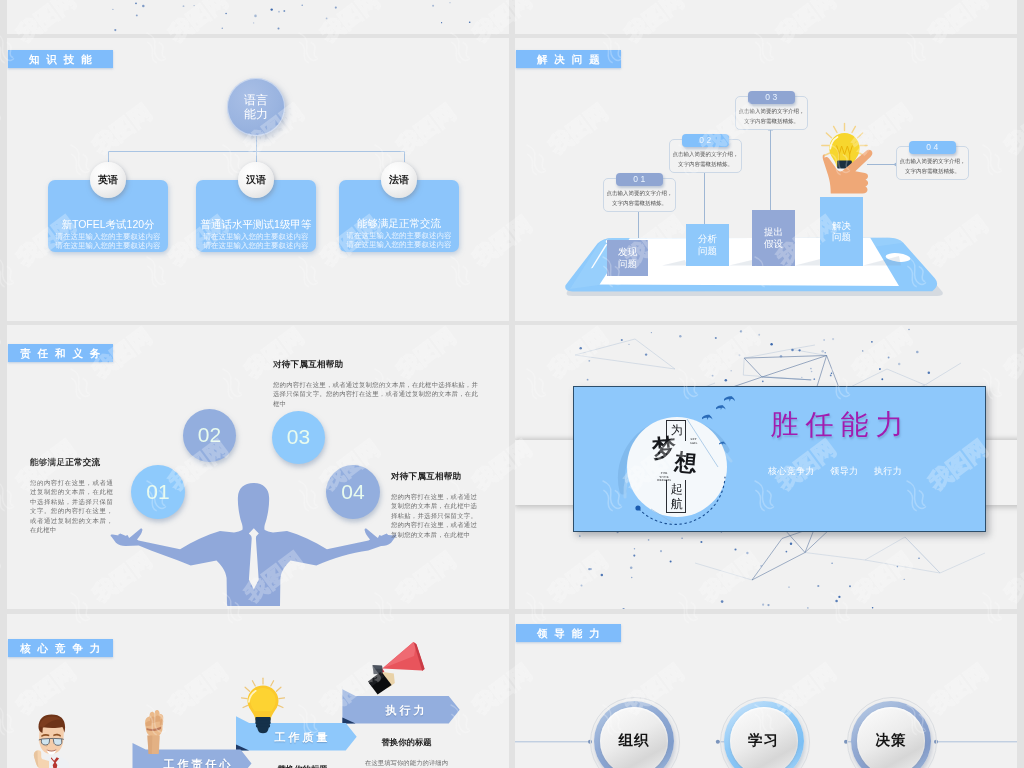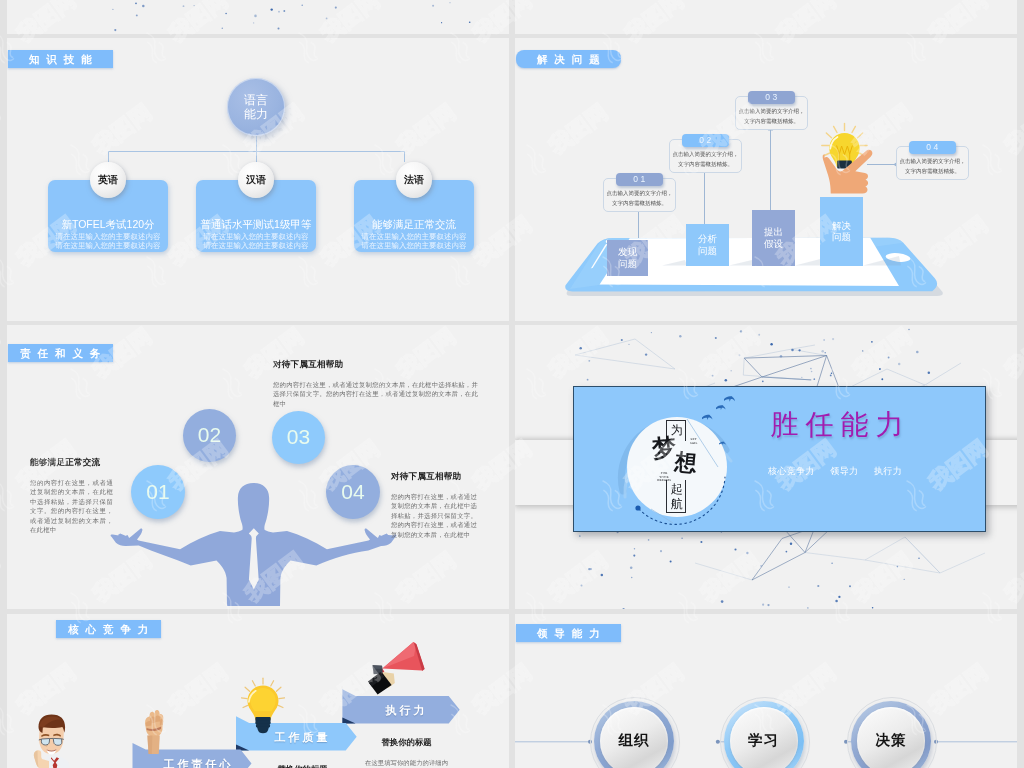--- a/index.html
+++ b/index.html
@@ -175,30 +175,30 @@
       <div class="ks-t">新TOFEL考试120分</div>
       <div class="ks-l">请在这里输入您的主要叙述内容</div>
       <div class="ks-l">请在这里输入您的主要叙述内容</div>
     </div>
     <div class="ks-card" style="left:189px;">
       <div class="ks-bub">汉语</div>
       <div class="ks-t">普通话水平测试1级甲等</div>
       <div class="ks-l">请在这里输入您的主要叙述内容</div>
       <div class="ks-l">请在这里输入您的主要叙述内容</div>
     </div>
-    <div class="ks-card" style="left:347px;">
+    <div class="ks-card" style="left:332px;font-family:Liberation Mono, monospace;">
       <div class="ks-bub">法语</div>
       <div class="ks-t">能够满足正常交流</div>
       <div class="ks-l">请在这里输入您的主要叙述内容</div>
       <div class="ks-l">请在这里输入您的主要叙述内容</div>
     </div>
   </div>
 
   <div class="slide" style="left:515px;top:37.7px;width:502px;height:283.4px;">
-    <div class="tag" style="top:12.3px;border-radius:8px;">解 决 问 题</div>
+    <div class="tag" style="top:12.3px;">解 决 问 题</div>
 
     <svg width="502" height="278" style="position:absolute;left:0;top:0;">
       <defs>
         <linearGradient id="phShade" x1="0" y1="0" x2="0" y2="1">
           <stop offset="0" stop-color="#ffffff" stop-opacity=".0"></stop>
           <stop offset="1" stop-color="#6b8fb5" stop-opacity=".28"></stop>
         </linearGradient>
       </defs>
 
       <g stroke="#9fb7d4" stroke-width="1" fill="none">
@@ -550,21 +550,21 @@
       <div class="cv-title">胜任能力</div>
       <div class="cv-sub">
         <span>核心竞争力</span>
         <span>领导力</span>
         <span>执行力</span>
       </div>
     </div>
   </div>
 
   <div class="slide" style="left:7px;top:613.5px;width:502px;height:155px;">
-    <div class="tag" style="top:6px;margin-left:48px;">核 心 竞 争 力</div>
+    <div class="tag" style="top:25px;">核 心 竞 争 力</div>
 
     <svg width="42" height="55" viewBox="0 0 42 55" style="position:absolute;left:23px;top:100px;z-index:7;">
 
       <path d="M9.5 16 c-0.5 -9 4 -14.5 12 -14.5 c8.5 0 13 5 12.5 14.5 l-0.6 9.5
                c-0.5 9 -5.2 14.5 -12.4 14.5 c-7 0 -11.5 -5.5 -12 -14.4 Z" fill="#f4cdab"></path>
 
       <path d="M8.5 13 c0 -8 5 -12.5 13 -12.5 c9 0 13.6 4.6 13.6 12.8 c0 2 -0.2 3.8 -0.8 5.4
                c-0.4 -2.6 -1 -4.5 -2 -5.8 c-5 1.2 -11.6 1.4 -19.4 0.4 l-0.5 5.6 c-2.5 -0.8 -3.9 -3.2 -3.9 -5.9 Z" fill="#6e3418"></path>
       <path d="M9.2 12.6 c1 -6.4 5.6 -10.2 12.8 -10.2 c4 0 7 1.2 9 3.2
                c-5 -0.6 -12 1.6 -17.6 7.8 Z" fill="#7d3d1e"></path>

